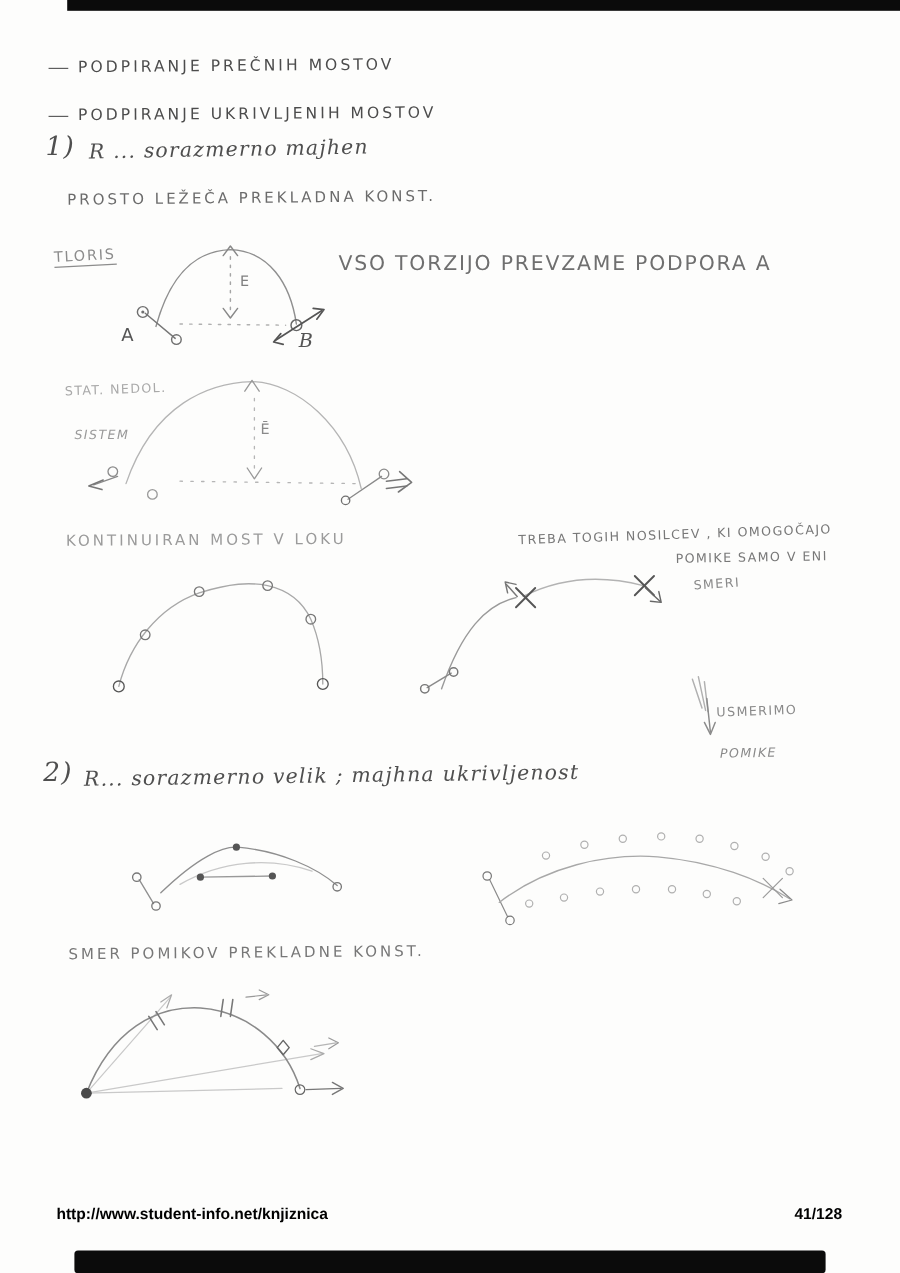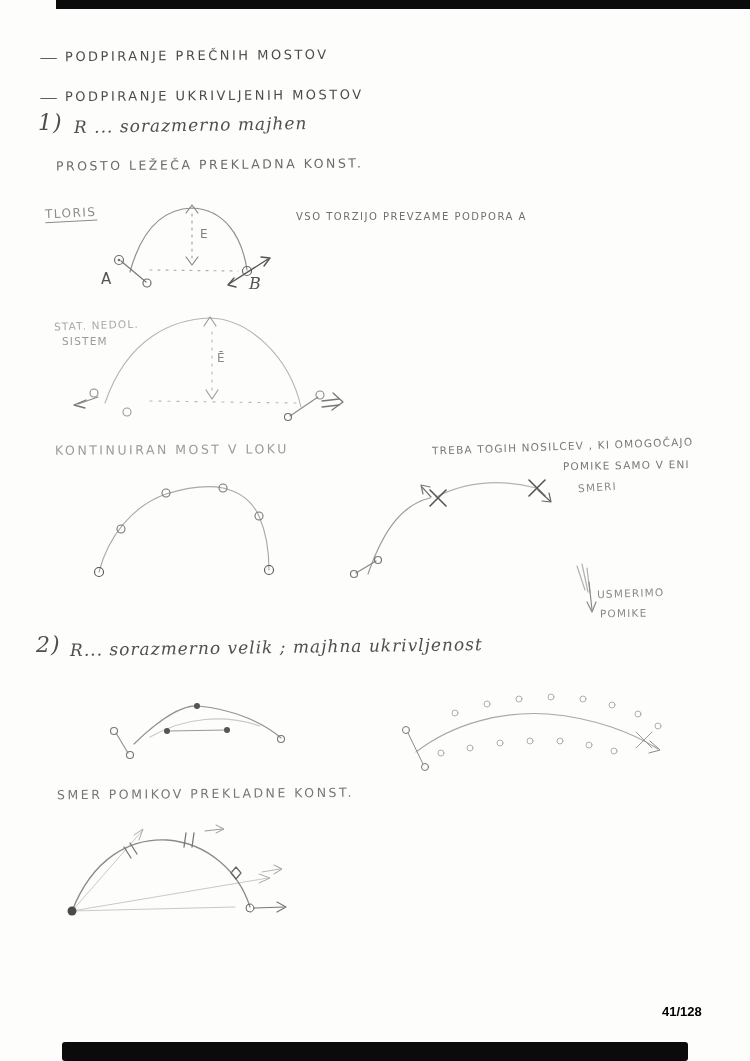--- a/index.html
+++ b/index.html
@@ -33,42 +33,43 @@
   <span class="hw" style="left:65px; top:49px; font-size:13px; color:#4c4c4c; transform:rotate(-0.5deg);">PODPIRANJE PREČNIH MOSTOV</span>
 
   <span class="hw" style="left:42px; top:90px; font-size:14px; transform:scaleX(1.3);">—</span>
   <span class="hw" style="left:65px; top:89px; font-size:13px; color:#4c4c4c; transform:rotate(-0.4deg);">PODPIRANJE UKRIVLJENIH MOSTOV</span>
 
   <span class="cursive num" style="left:38px; top:112px;">1)</span>
   <span class="cursive" style="left:74px; top:117px; font-size:17px; transform:rotate(-1deg);">R ... sorazmerno majhen</span>
   <span class="hw" style="left:56px; top:159px; color:#6b6b6b; transform:rotate(-0.6deg);">PROSTO LEŽEČA PREKLADNA KONST.</span>
 
   <span class="hw underlined" style="left:45px; top:207px; font-size:12px; color:#8c8c8c; letter-spacing:1.5px; transform:rotate(-3deg);">TLORIS</span>
-  <span class="hw" style="left:296px; top:212px; font-size:10px; letter-spacing:1.5px; color:#6f6f6f;">VSO TORZIJO PREVZAME PODPORA A</span>
+  <span class="hw" style="left:282px; top:212px; font-size:17px; letter-spacing:1.5px; color:#6f6f6f;">VSO TORZIJO PREVZAME PODPORA A</span>
   <span class="hw" style="left:101px; top:272px; font-size:15px; color:#555;">A</span>
   <span class="cursive" style="left:249px; top:276px; font-size:16px; color:#555;">B</span>
   <span class="hw" style="left:200px; top:228px; font-size:12px; color:#808080;">E</span>
 
   <span class="hw hw-faint hw-sm" style="left:54px; top:320px; transform:rotate(-2deg);">STAT. NEDOL.</span>
-  <span class="hw hw-faint hw-sm" style="left:62px; top:336px; color:#9a9a9a;">SISTEM</span>
+  <span class="hw hw-faint hw-sm" style="left:62px; top:358px; color:#9a9a9a;font-style:italic;">SISTEM</span>
   <span class="hw" style="left:217px; top:352px; font-size:12px; color:#8a8a8a;">Ē</span>
 
   <span class="hw" style="left:55px; top:444px; color:#9b9b9b; transform:rotate(-0.4deg);">KONTINUIRAN MOST V LOKU</span>
 
   <span class="hw hw-sm" style="left:432px; top:441px; color:#787878; transform:rotate(-2deg);">TREBA TOGIH NOSILCEV , KI OMOGOČAJO</span>
   <span class="hw hw-sm" style="left:563px; top:460px; color:#787878; transform:rotate(-1deg);">POMIKE SAMO V ENI</span>
   <span class="hw hw-sm" style="left:578px; top:482px; color:#8a8a8a; transform:rotate(-4deg);">SMERI</span>
   <span class="hw hw-sm" style="left:597px; top:588px; color:#8a8a8a; transform:rotate(-2deg);">USMERIMO</span>
-  <span class="hw hw-sm" style="left:600px; top:608px; color:#8a8a8a; transform:rotate(-1deg);">POMIKE</span>
+  <span class="hw hw-sm" style="left:600px; top:623px; color:#8a8a8a; transform:rotate(-1deg);font-style:italic;">POMIKE</span>
 
   <span class="cursive num" style="left:36px; top:634px;">2)</span>
   <span class="cursive" style="left:70px; top:639px; font-size:17px; transform:rotate(-0.8deg);">R... sorazmerno velik ; majhna ukrivljenost</span>
 
   <span class="hw" style="left:57px; top:788px; color:#777; transform:rotate(-0.5deg);">SMER POMIKOV PREKLADNE KONST.</span>
 
+  <span class="footer-text" style="left:47px; top:1004px;">http://www.student-info.net/knjiznica</span>
   <span class="footer-text" style="left:662px; top:1004px;">41/128</span>
 
   <svg class="sketches" width="750" height="1061" viewBox="0 0 750 1061" fill="none" stroke-linecap="round" stroke-linejoin="round">
 
     <g stroke="#8f8f8f" stroke-width="1.2">
       <path d="M130,272 C142,228 163,209 192,208 C224,209 242,236 247,270"></path>
       <path d="M192,214 L192,260" stroke-dasharray="2,5" stroke="#a5a5a5"></path>
       <path d="M186,213 L192,205 L198,213" stroke="#888"></path>
       <path d="M186,257 L192,265 L198,257" stroke="#888"></path>
       <path d="M150,270 L238,271" stroke-dasharray="2,6" stroke="#b0b0b0"></path>

